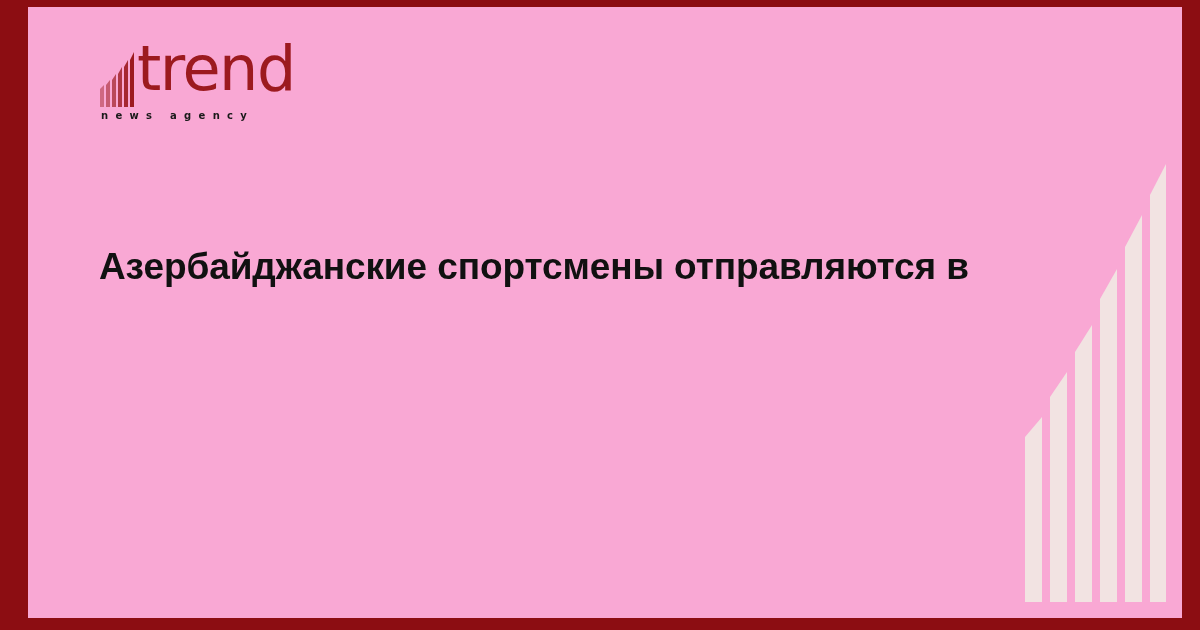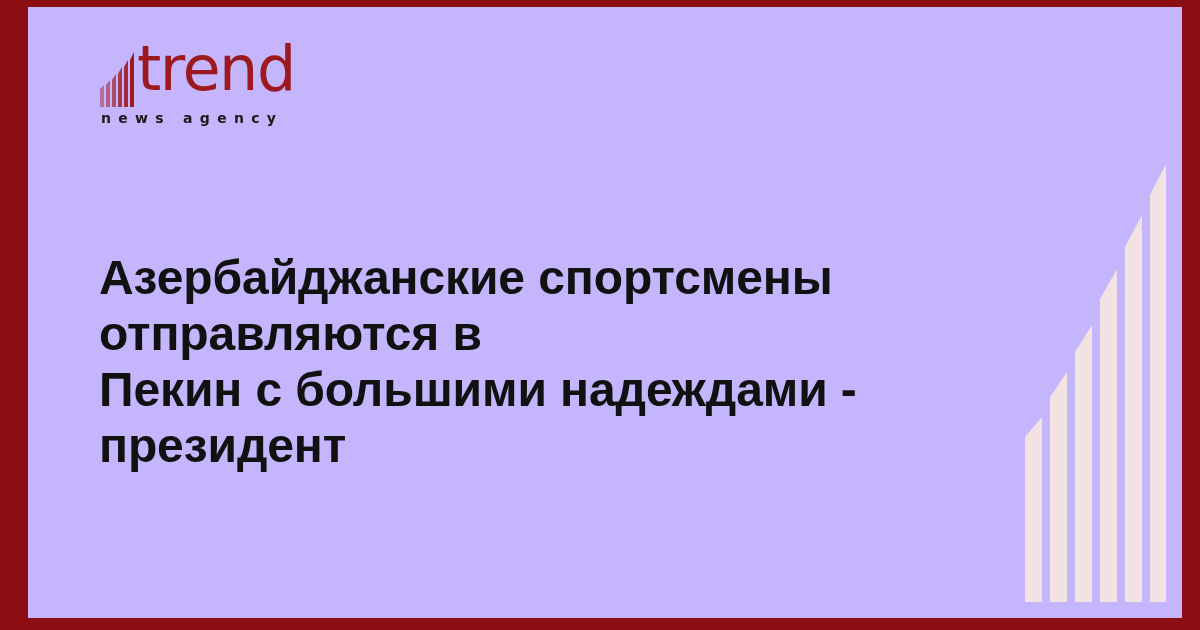--- a/index.html
+++ b/index.html
@@ -26,21 +26,21 @@
     border-right: 18px solid #8c0d12;
     border-bottom: 12px solid #8c0d12;
     background: #f7f3ee;
     overflow: hidden;
   }
 
   .canvas {
     position: relative;
     width: 100%;
     height: 100%;
-    background: #c4b5fd;
+    background: #f9a8d4;
     overflow: hidden;
   }
 
   
   .deco-bars {
     position: absolute;
     right: 16px;
     top: 0;
     bottom: 0;
     width: 150px;
@@ -71,40 +71,39 @@
     font-weight: 400;
     letter-spacing: -1.5px;
     color: #9c1a1f;
     line-height: 1;
   }
   .logo-sub {
     position: absolute;
     left: 2px;
     top: 66px;
     font-family: "DejaVu Sans", sans-serif;
-    font-size: 14px;
+    font-size: 10px;
     font-weight: 700;
     letter-spacing: 7.3px;
     color: #1a1a1a;
     line-height: 1;
   }
 
   
   .headline {
     position: absolute;
     left: 71px;
     top: 232px;
     width: 905px;
     font-family: "Liberation Sans", sans-serif;
-    font-size: 48px;
+    font-size: 37px;
     font-weight: 700;
     line-height: 56px;
     color: #111111;
     letter-spacing: -0.1px;
-    margin-top: 11px;
   }
 </style>
 </head>
 <body>
 
 <div class="card">
   <div class="canvas">
 
     <div class="deco-bars">
       <svg width="150" height="630" viewBox="0 0 150 630">
@@ -131,17 +130,17 @@
             <polygon points="31,56 31,9 35,1 35,56" opacity="1"></polygon>
           </g>
         </svg>
       </div>
       <div class="logo-word">trend</div>
       <div class="logo-sub">news agency</div>
     </div>
 
     <div class="headline">
       <span>Азербайджанские спортсмены отправляются в</span><br>
-      <span>Пекин с большими надеждами - президент</span><br>
+      <br>
     </div>
 
   </div>
 </div>
 
 </body></html>

